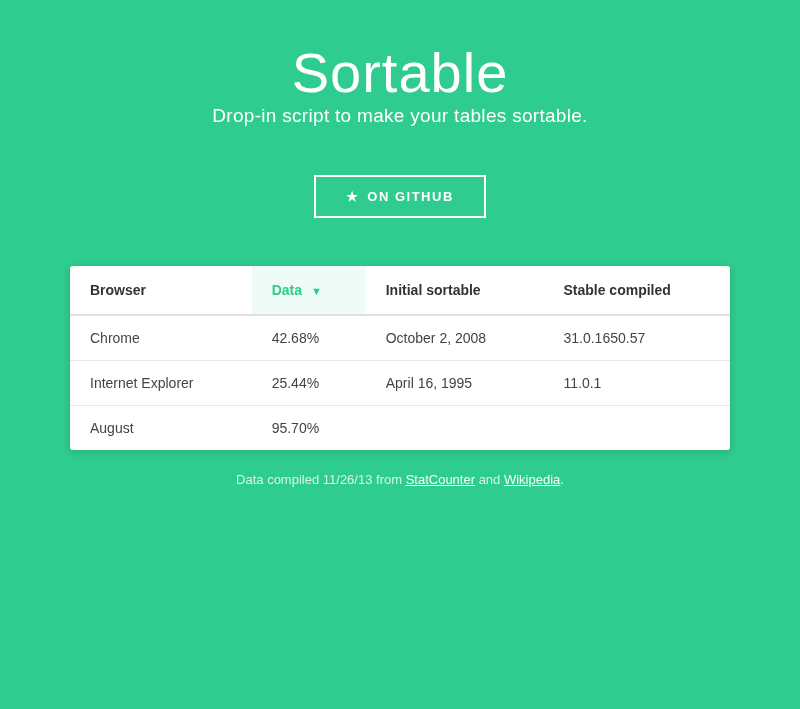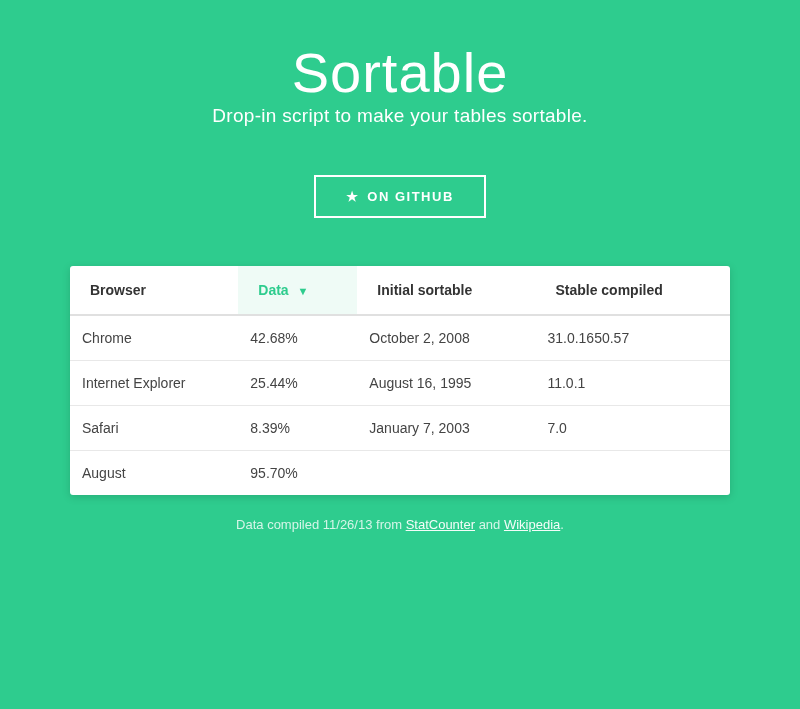--- a/index.html
+++ b/index.html
@@ -88,21 +88,21 @@
     }
 
     th .sort-arrow {
       display: inline-block;
       margin-left: 5px;
       font-size: 11px;
       color: #2ecc8e;
     }
 
     td {
-      padding: 14px 12px;
+      padding: 14px 20px;
       font-size: 14px;
       color: #444;
     }
 
     tbody tr {
       border-bottom: 1px solid #e8e8e8;
     }
 
     tbody tr:last-child {
       border-bottom: none;
@@ -159,28 +159,22 @@
     <tbody id="table-body">
     <tr>
           <td>Chrome</td>
           <td>42.68%</td>
           <td>October 2, 2008</td>
           <td>31.0.1650.57</td>
         </tr>
         <tr>
           <td>Internet Explorer</td>
           <td>25.44%</td>
-          <td>August 16, 1995</td>
+          <td>April 16, 1995</td>
           <td>11.0.1</td>
-        </tr>
-        <tr>
-          <td>Safari</td>
-          <td>8.39%</td>
-          <td>January 7, 2003</td>
-          <td>7.0</td>
         </tr>
         <tr>
           <td>August</td>
           <td>95.70%</td>
           <td></td>
           <td></td>
         </tr>
       </tbody>
   </table>
 </div>

